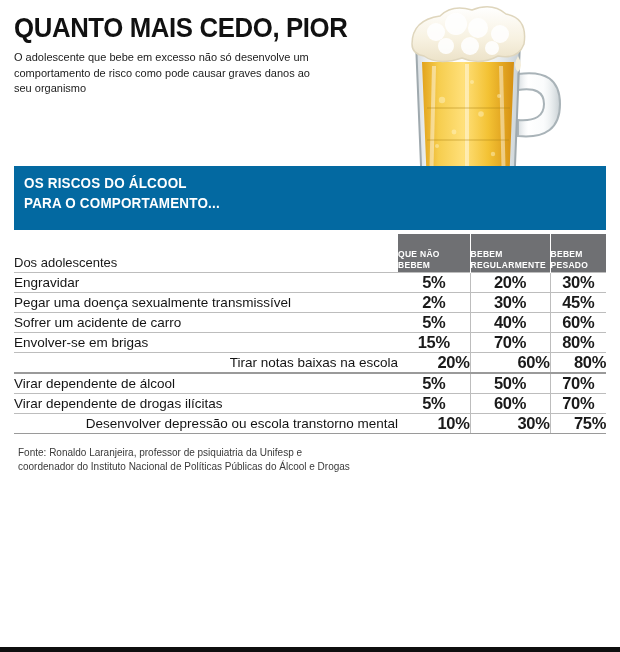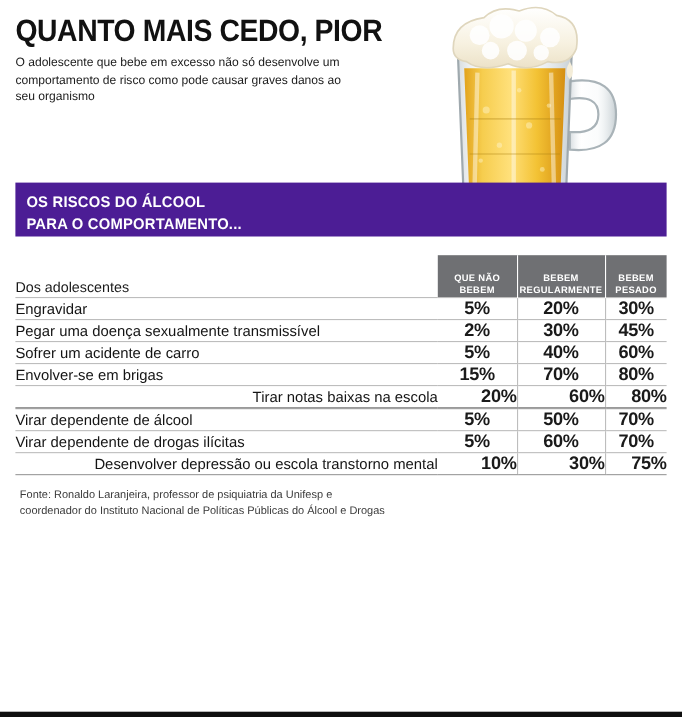--- a/index.html
+++ b/index.html
@@ -49,25 +49,25 @@
   .mug-wrap {
     position: absolute;
     right: 22px;
     top: 4px;
     width: 230px;
     height: 195px;
   }
 
   
   .band {
-    margin: 6px 14px 17px 14px;
-    background: #4c1d95;
+    margin: 6px 14px 4px 14px;
+    background: #0369a1;
     color: #ffffff;
     padding: 7px 10px 8px 10px;
-    height: 49px;
+    height: 64px;
     position: relative;
     z-index: 3;
   }
   .band-line {
     font-weight: bold;
     font-size: 14px;
     letter-spacing: 0.2px;
     line-height: 1.45;
     transform: scaleX(0.96);
     transform-origin: left center;
@@ -93,21 +93,21 @@
     font-weight: normal;
     font-size: 13px;
     padding: 14px 0 9px 4px;
     line-height: 1.3;
   }
   .colhead {
     background: #6f7073;
     color: #ffffff;
     font-weight: bold;
     font-size: 8.5px;
-    text-align: center;
+    text-align: left;
     letter-spacing: 0.3px;
     line-height: 1.35;
     padding: 6px 2px 6px 2px;
     height: 38px;
     vertical-align: middle;
     border-left: 1px solid #ffffff;
   }
   .colhead.first { border-left: none; }
 
   .row td {

